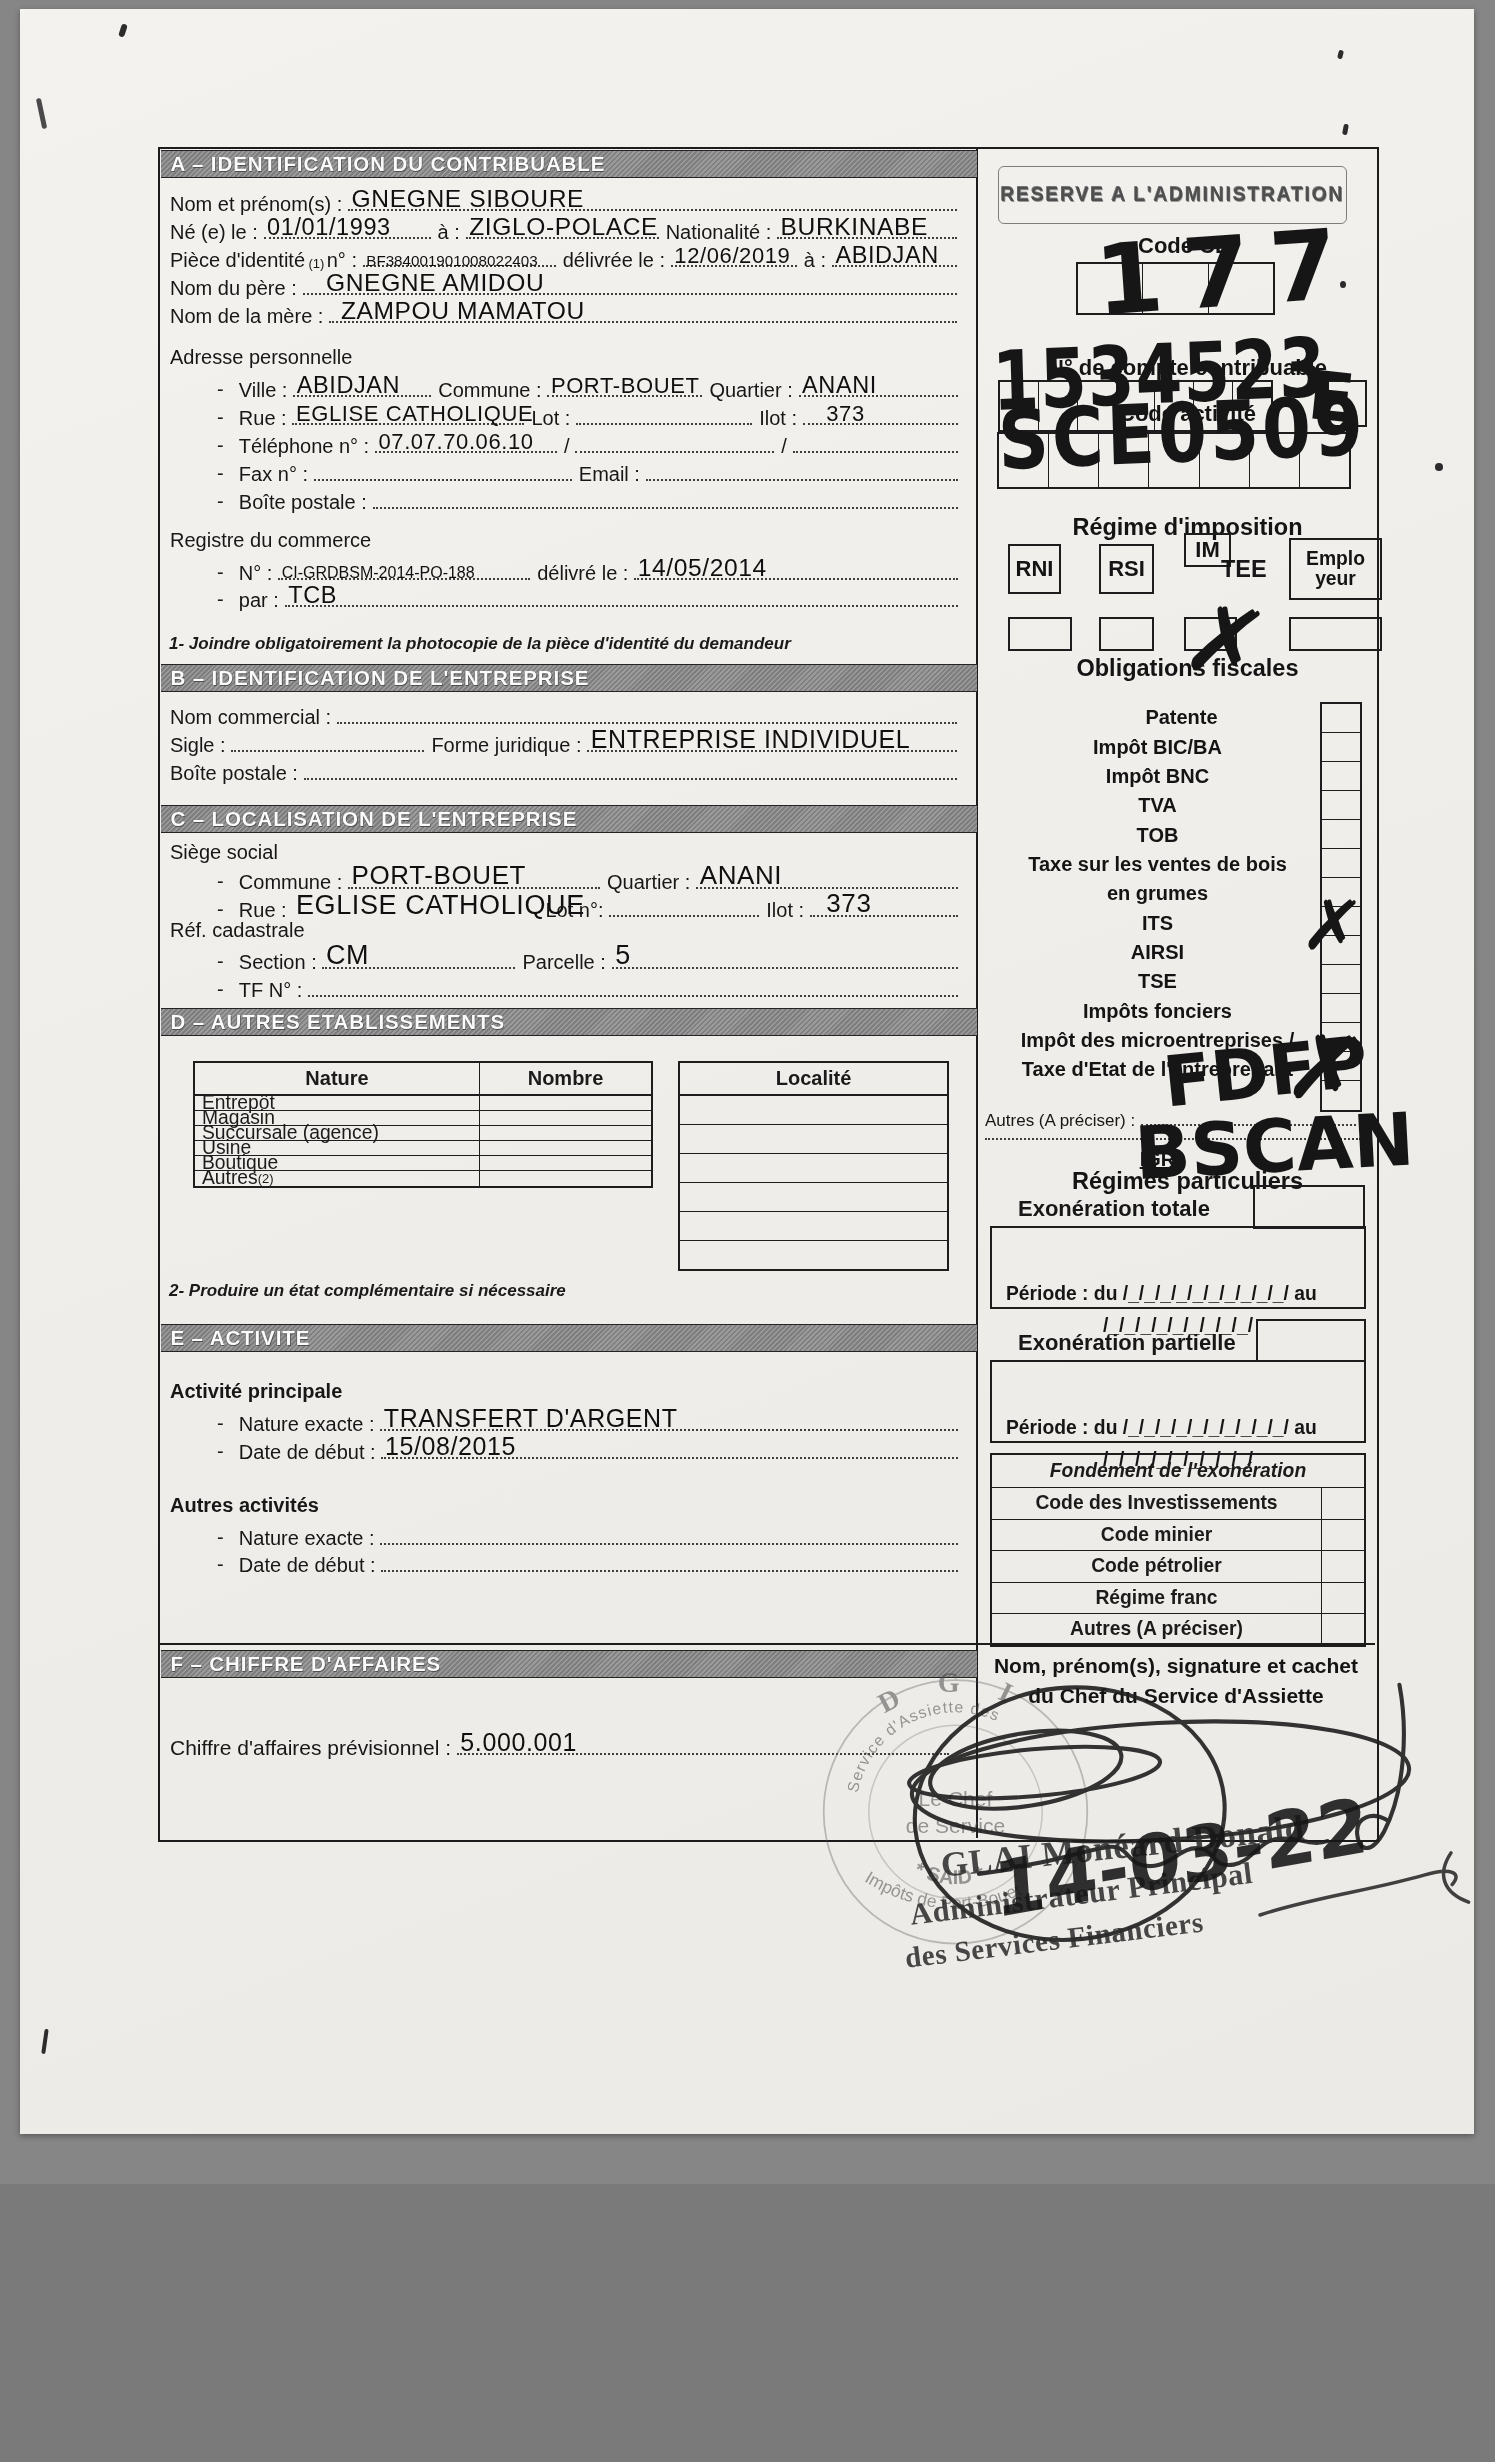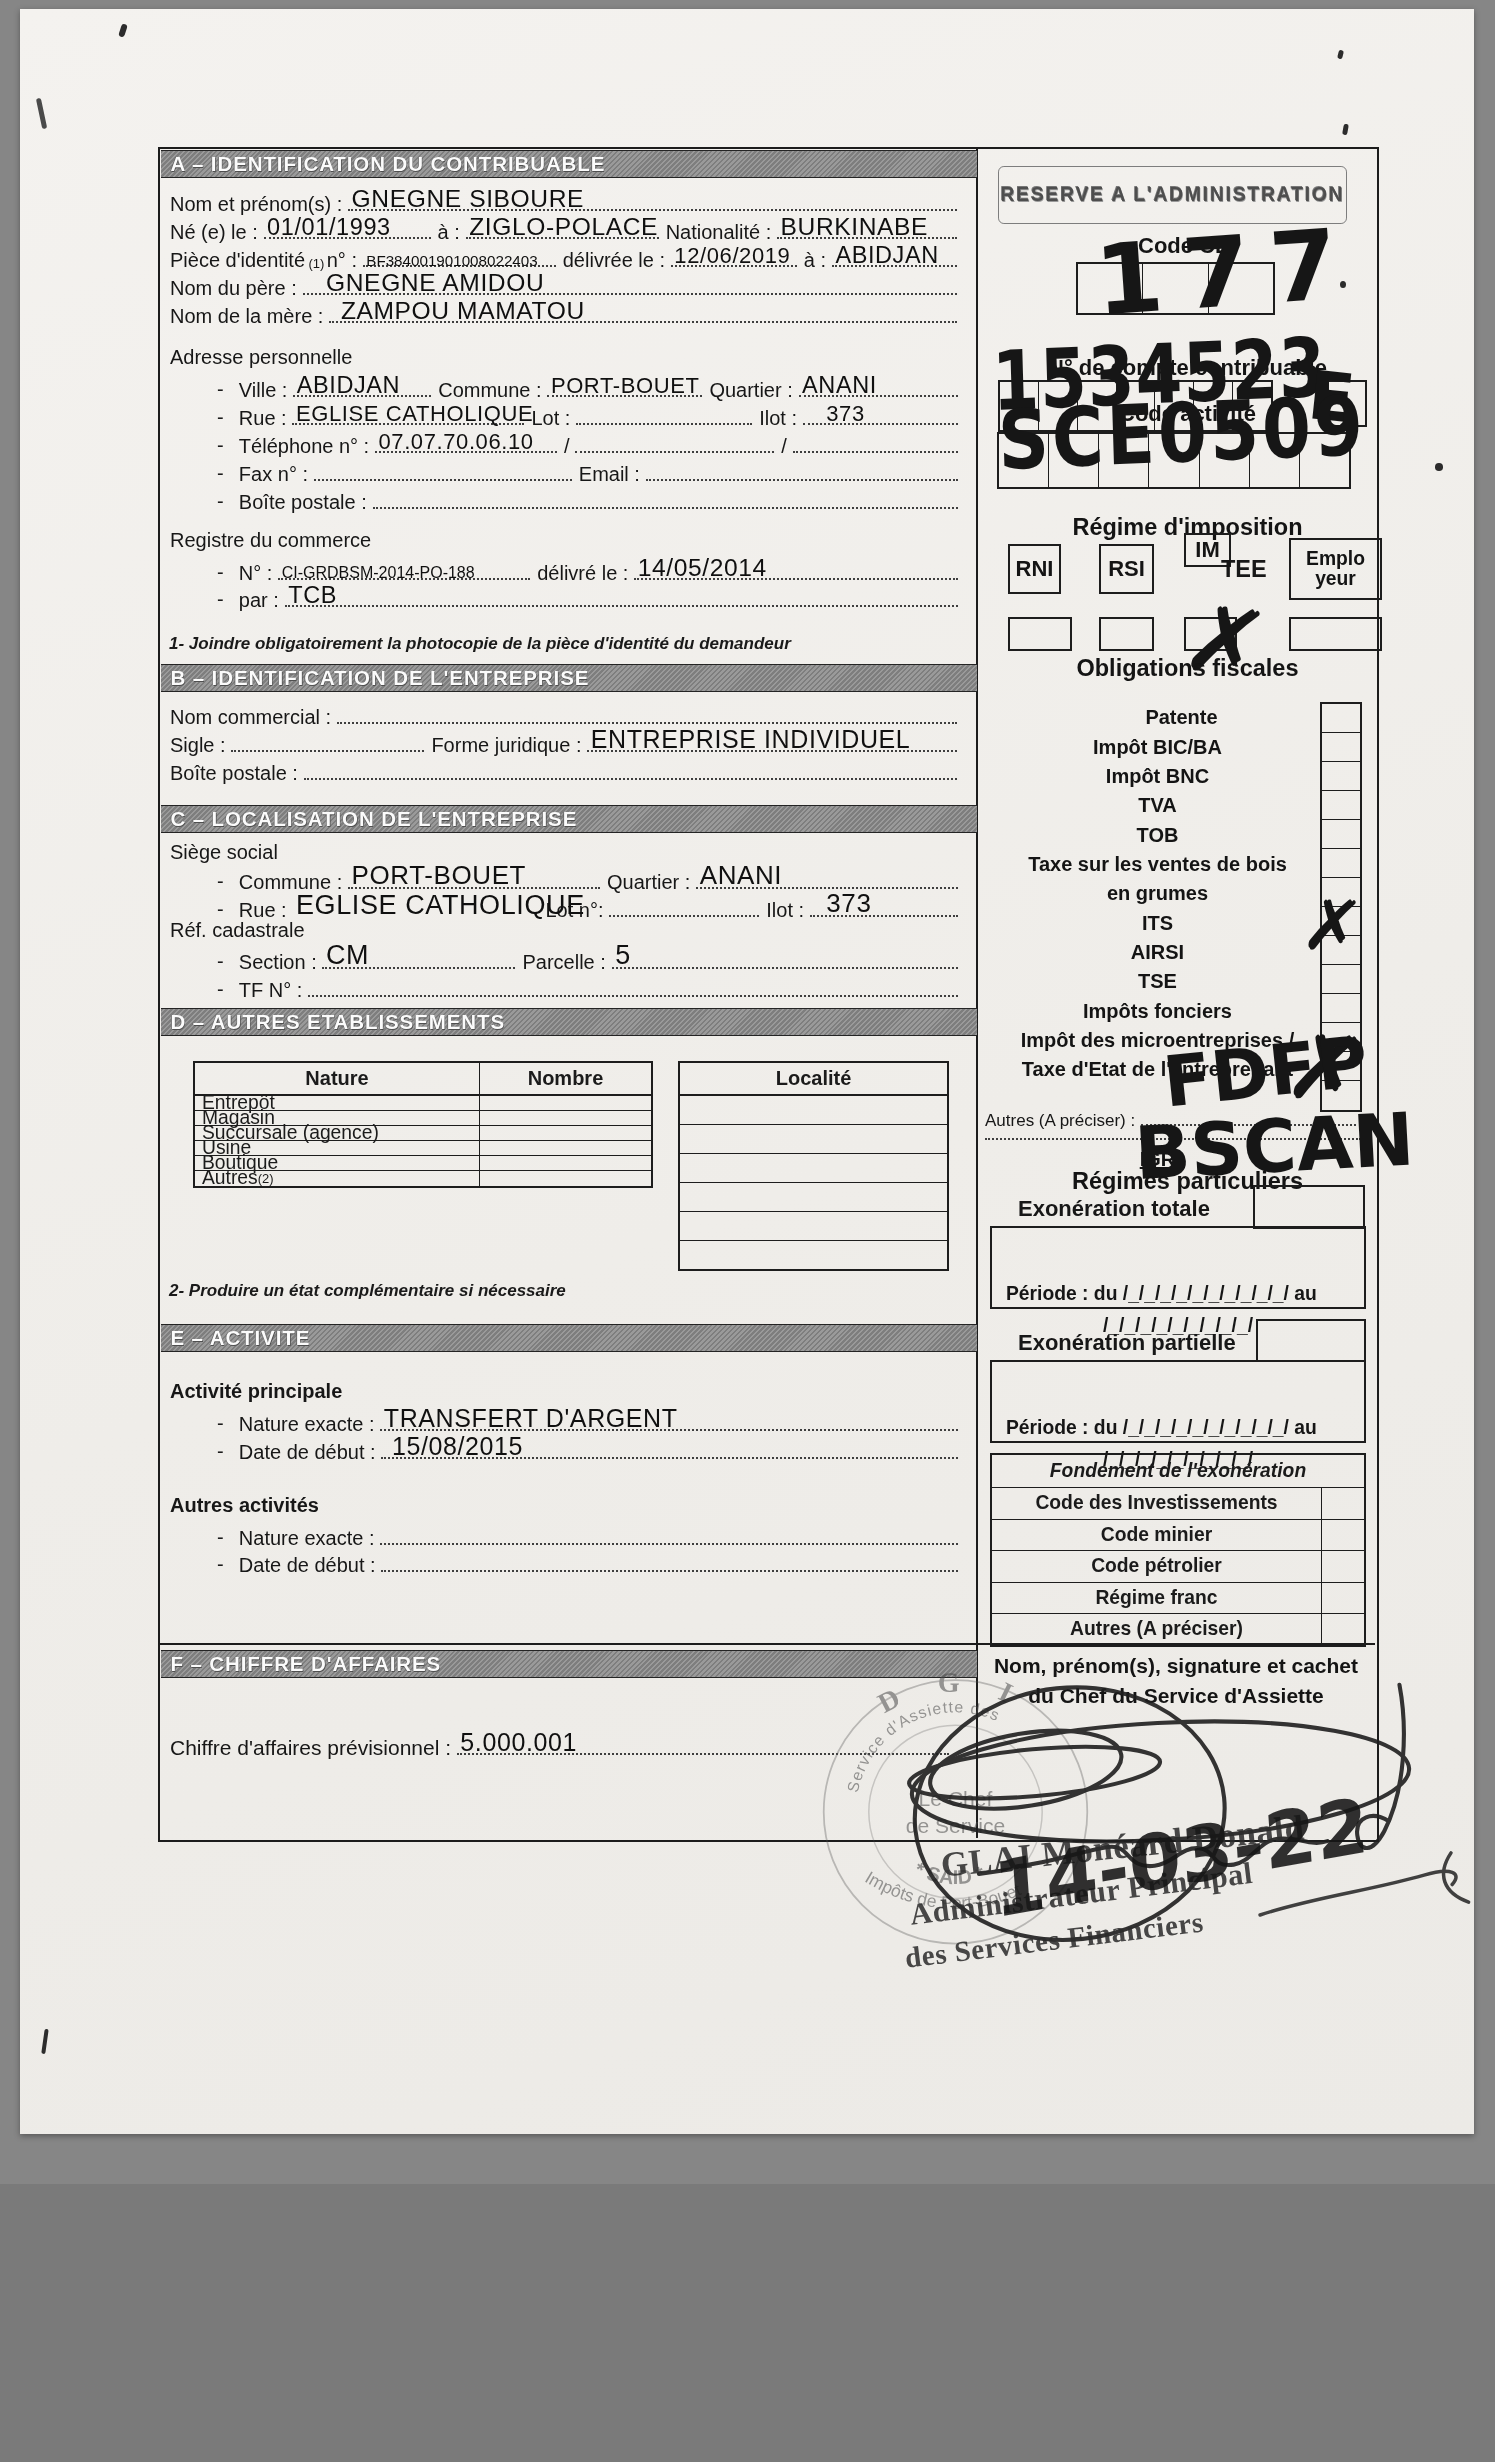--- a/index.html
+++ b/index.html
@@ -362,21 +362,21 @@
   <span class="dash">-</span>
   <span class="lbl">Nature exacte :</span>
   <span class="fill fx">
       <span class="val" style="font-size:25px;">TRANSFERT D'ARGENT</span>
     </span>
 </div>
 <div class="row" style="left:217px;top:1434px;width:748px;">
   <span class="dash">-</span>
   <span class="lbl">Date de début :</span>
   <span class="fill fx">
-      <span class="val" style="font-size:25px;margin-left:7px;">15/08/2015</span>
+      <span class="val" style="font-size:25px;">15/08/2015</span>
     </span>
 </div>
 <div class="static" style="left:170px;top:1494px;font-weight:700;"><span>Autres activités</span></div>
 <div class="row" style="left:217px;top:1520px;width:748px;">
   <span class="dash">-</span>
   <span class="lbl">Nature exacte :</span>
   <span class="fill fx"></span>
 </div>
 <div class="row" style="left:217px;top:1547px;width:748px;">
   <span class="dash">-</span>

